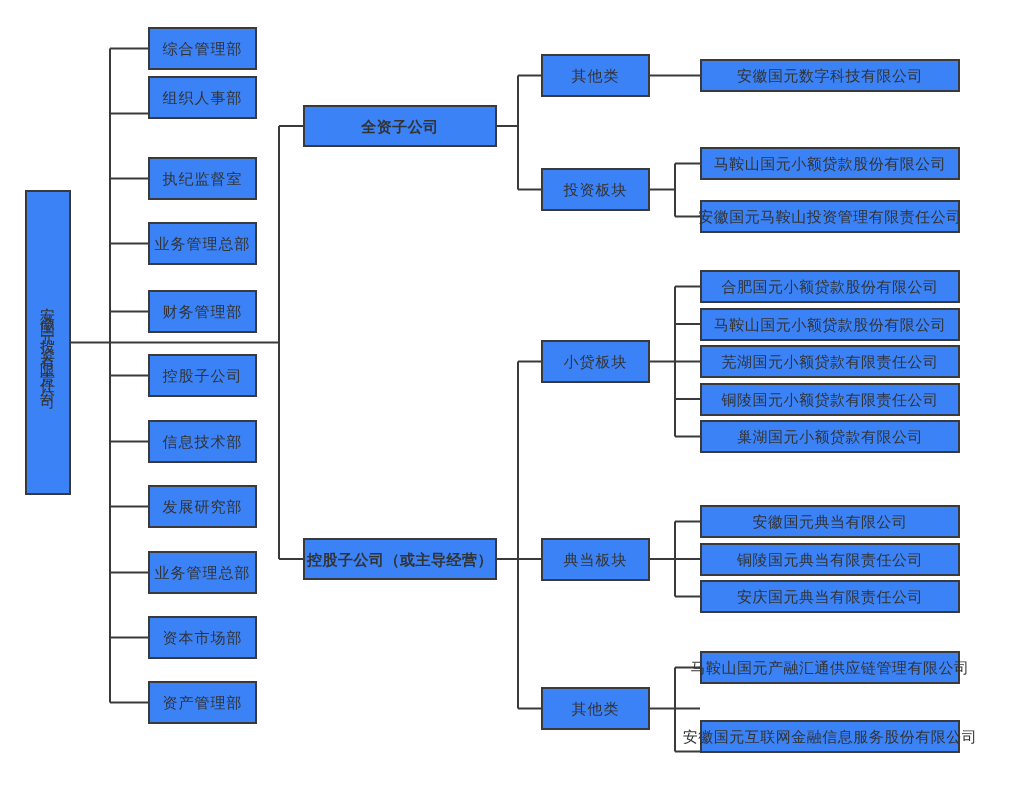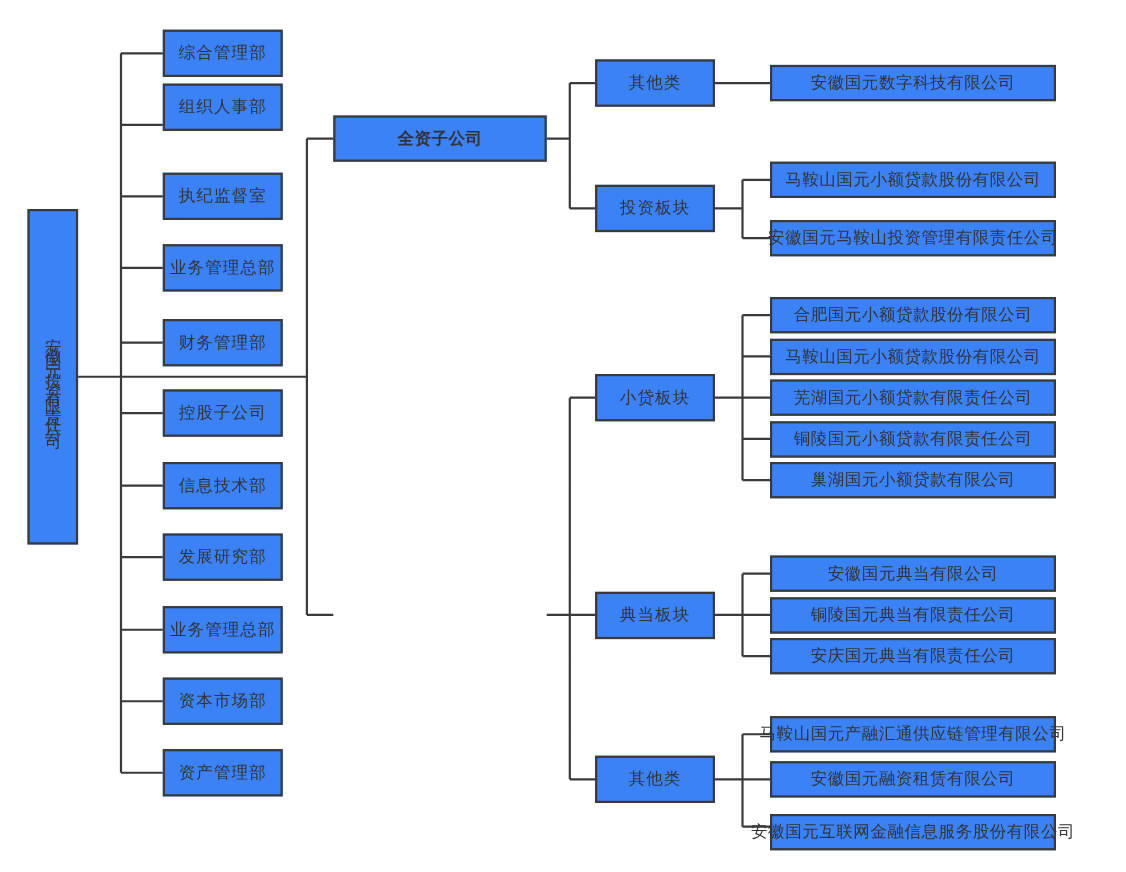--- a/index.html
+++ b/index.html
@@ -70,35 +70,35 @@
   <div class="box dept" style="top:222px">业务管理总部</div>
   <div class="box dept" style="top:290px">财务管理部</div>
   <div class="box dept" style="top:354px">控股子公司</div>
   <div class="box dept" style="top:420px">信息技术部</div>
   <div class="box dept" style="top:485px">发展研究部</div>
   <div class="box dept" style="top:551px">业务管理总部</div>
   <div class="box dept" style="top:616px">资本市场部</div>
   <div class="box dept" style="top:681px">资产管理部</div>
 
   <div class="box parent" style="top:105px">全资子公司</div>
+  <div class="box parent" style="top:538px">控股子公司（或主导经营）</div>
 
   <div class="box cat" style="top:54px">其他类</div>
   <div class="box cat" style="top:168px">投资板块</div>
   <div class="box cat" style="top:340px">小贷板块</div>
   <div class="box cat" style="top:537.5px">典当板块</div>
   <div class="box cat" style="top:687px">其他类</div>
 
   <div class="box co" style="top:59px">安徽国元数字科技有限公司</div>
   <div class="box co" style="top:147px">马鞍山国元小额贷款股份有限公司</div>
   <div class="box co" style="top:200px">安徽国元马鞍山投资管理有限责任公司</div>
   <div class="box co" style="top:270px">合肥国元小额贷款股份有限公司</div>
   <div class="box co" style="top:307.5px">马鞍山国元小额贷款股份有限公司</div>
   <div class="box co" style="top:345px">芜湖国元小额贷款有限责任公司</div>
   <div class="box co" style="top:382.5px">铜陵国元小额贷款有限责任公司</div>
   <div class="box co" style="top:420px">巢湖国元小额贷款有限公司</div>
   <div class="box co" style="top:505px">安徽国元典当有限公司</div>
   <div class="box co" style="top:542.5px">铜陵国元典当有限责任公司</div>
   <div class="box co" style="top:580px">安庆国元典当有限责任公司</div>
   <div class="box co" style="top:651px">马鞍山国元产融汇通供应链管理有限公司</div>
-  <div class="box co" style="top:692px">安徽国元融资租赁有限公司</div>
-  <div class="box co" style="top:740px">安徽国元互联网金融信息服务股份有限公司</div>
+  <div class="box co" style="top:720px">安徽国元互联网金融信息服务股份有限公司</div>
 
 </div>
 
 </body></html>

